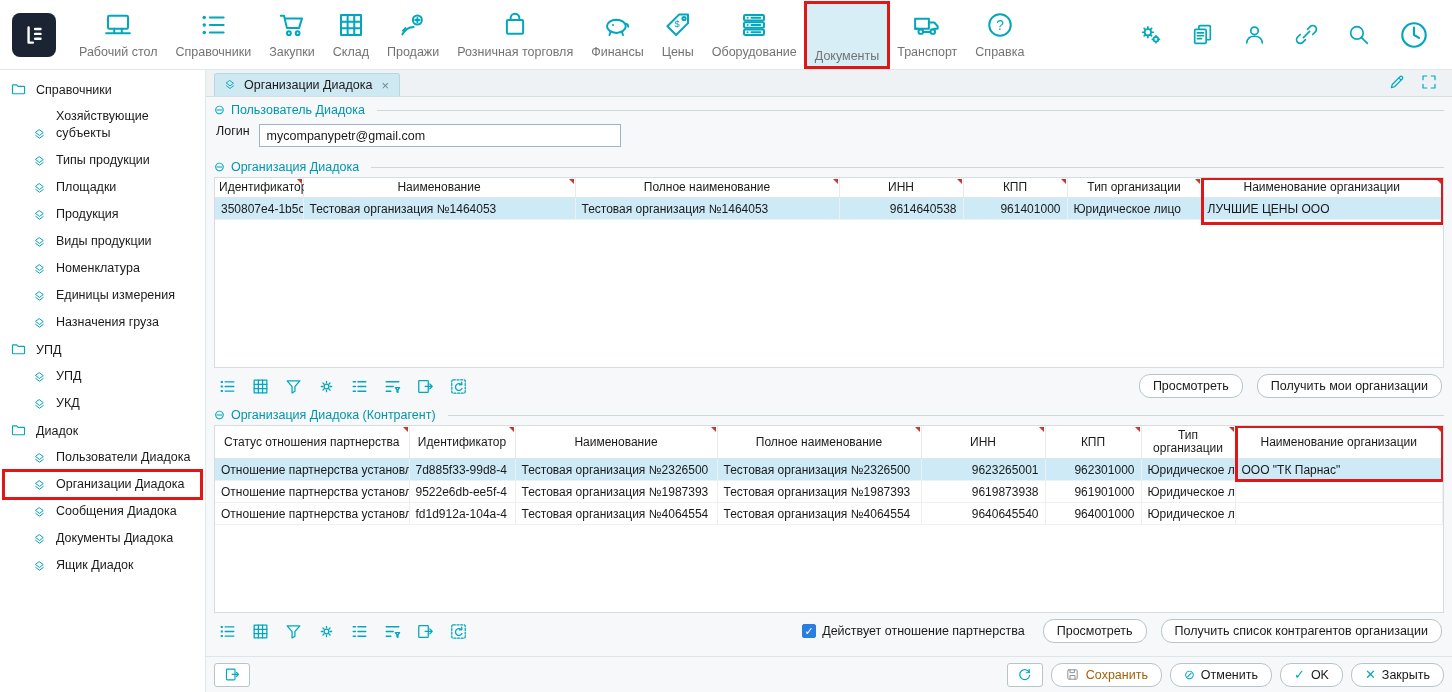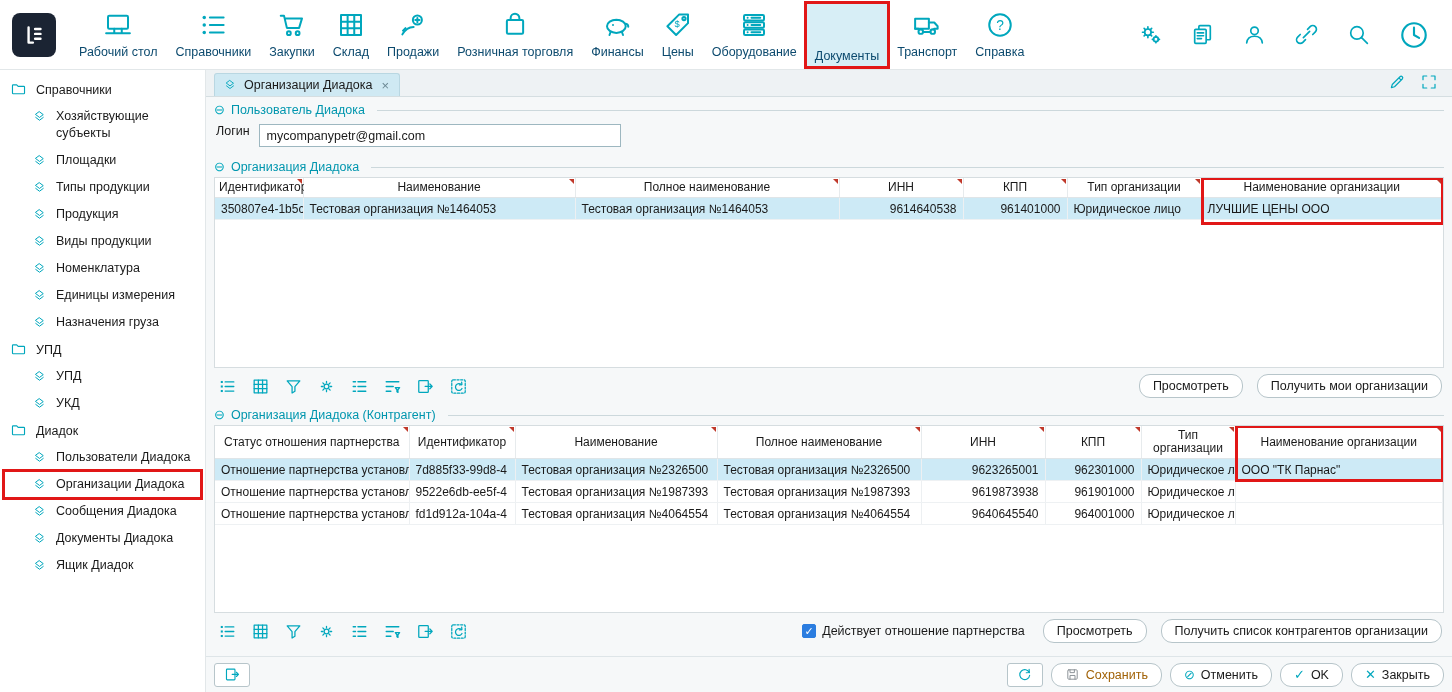--- a/index.html
+++ b/index.html
@@ -10,32 +10,32 @@
     display:flex; flex-direction:column; position:relative;
   }
   svg.ic { fill:none; stroke:currentColor; stroke-width:1.6; stroke-linecap:round; stroke-linejoin:round; }
 
   
   .topbar { height:70px; flex:0 0 70px; display:flex; align-items:center; padding:0 8px; border-bottom:1px solid #e2e7e9; background:#fff; }
   .logo { width:44px; height:44px; background:#1b2433; border-radius:8px; display:flex; align-items:center; justify-content:center; margin:0 14px 0 4px; }
   .logo svg { width:26px; height:26px; }
   .tb-item { display:flex; flex-direction:column; align-items:center; justify-content:center; gap:5px; padding:5px 9px; height:64px; cursor:default; }
   .tb-item svg { width:30px; height:30px; color:#00a7bd; }
-  .tb-item .tb-label { font-size:12.5px; color:#0c4a6e; white-space:nowrap; }
+  .tb-item .tb-label { font-size:12.5px; color:#737373; white-space:nowrap; }
   .tb-item.active { background:#d7eef6; outline:3px solid #e11717; outline-offset:-1px;gap:42px; }
   .tb-right { margin-left:auto; display:flex; align-items:center; gap:27px; padding-right:14px; }
   .tb-right svg { width:25px; height:25px; color:#00a7bd; }
   .tb-right svg.big { width:32px; height:32px; }
 
   
   .body { flex:1; display:flex; min-height:0; }
   .sidebar { width:206px; flex:0 0 206px; border-right:1px solid #e2e7e9; background:#fff; padding:6px 4px; overflow:hidden; }
   .side-folder { display:flex; align-items:center; gap:9px; padding:5px 6px; }
   .side-folder svg { width:17px; height:17px; color:#00a7bd; flex:0 0 17px; }
-  .side-item { display:flex; align-items:flex-start; gap:9px; padding:5px 6px 5px 28px; line-height:17px; cursor:default; }
+  .side-item { display:flex; align-items:flex-end; gap:9px; padding:5px 6px 5px 28px; line-height:17px; cursor:default; }
   .side-item svg { width:15px; height:15px; color:#00a7bd; flex:0 0 15px; margin-top:1px; }
   .side-item.ann { outline:3px solid #e11717; outline-offset:-1px; }
 
   .main { flex:1; min-width:0; display:flex; flex-direction:column; background:#f6f8f9; }
 
   
   .tabbar { height:27px; flex:0 0 27px; display:flex; align-items:flex-end; background:#eef2f4; border-bottom:1px solid #d5dee1; padding-left:8px; }
   .tab { display:flex; align-items:center; gap:7px; background:#cfe9f3; border:1px solid #b9d7e2; border-bottom:none; border-radius:3px 3px 0 0; padding:4px 10px 4px 8px; font-size:12.5px; }
   .tab svg { width:14px; height:14px; color:#00a7bd; }
   .tab .tab-close { color:#6b8893; font-size:13px; line-height:11px; margin-left:2px; cursor:default; }
@@ -364,27 +364,27 @@
       <div class="side-item">
           <svg class="ic">
             <use href="#i-diamond"></use>
           </svg>
           <span>Хозяйствующие субъекты</span>
         </div>
       <div class="side-item">
           <svg class="ic">
             <use href="#i-diamond"></use>
           </svg>
+          <span>Типы продукции</span>
+        </div>
+      <div class="side-item">
+          <svg class="ic">
+            <use href="#i-diamond"></use>
+          </svg>
           <span>Площадки</span>
-        </div>
-      <div class="side-item">
-          <svg class="ic">
-            <use href="#i-diamond"></use>
-          </svg>
-          <span>Типы продукции</span>
         </div>
       <div class="side-item">
           <svg class="ic">
             <use href="#i-diamond"></use>
           </svg>
           <span>Продукция</span>
         </div>
       <div class="side-item">
           <svg class="ic">
             <use href="#i-diamond"></use>

